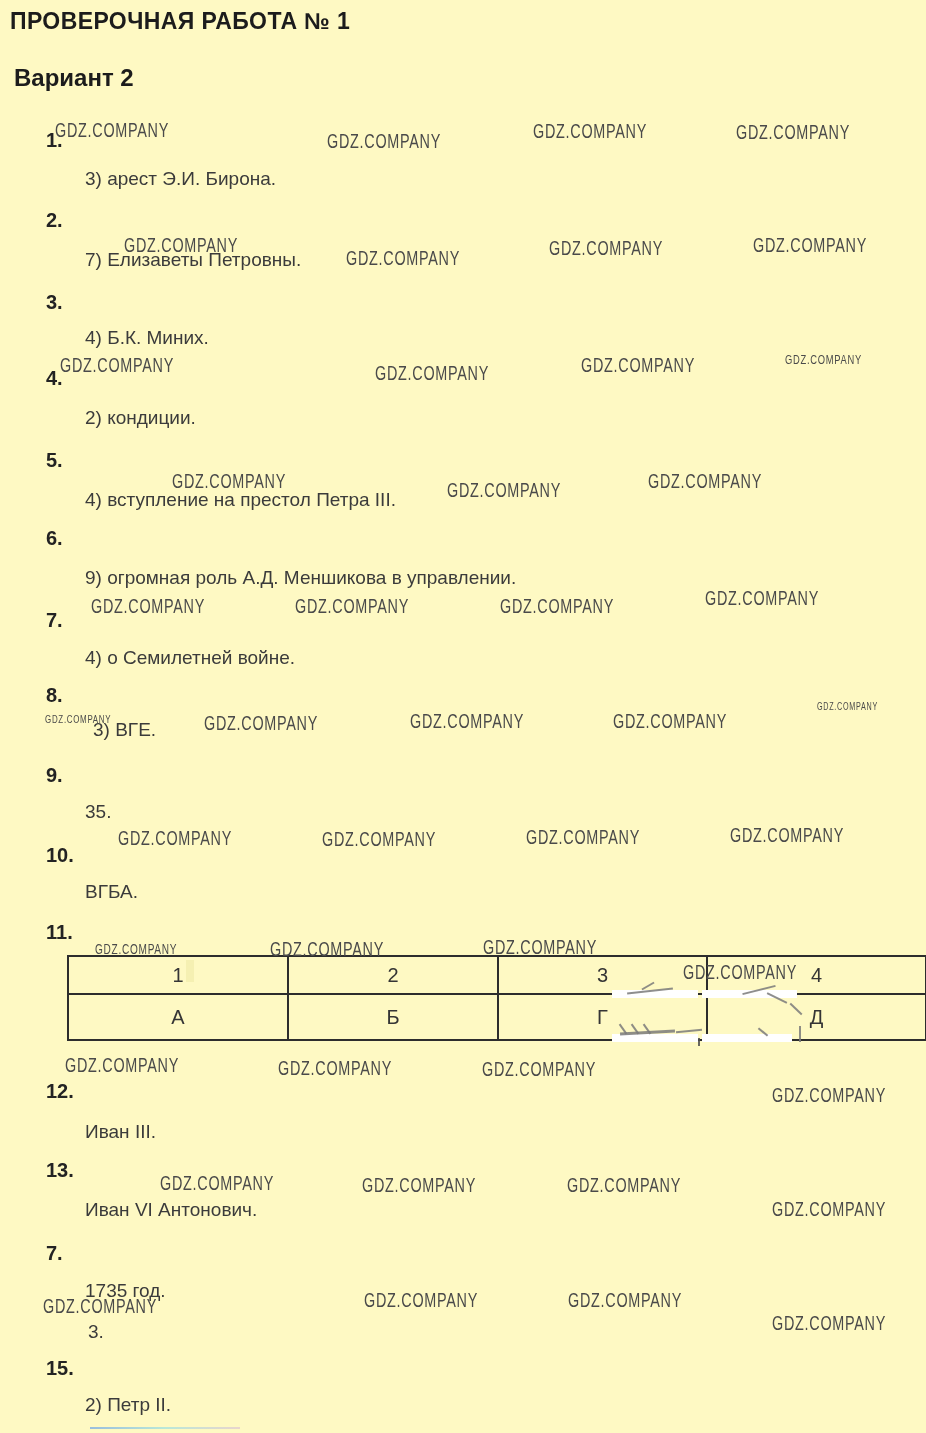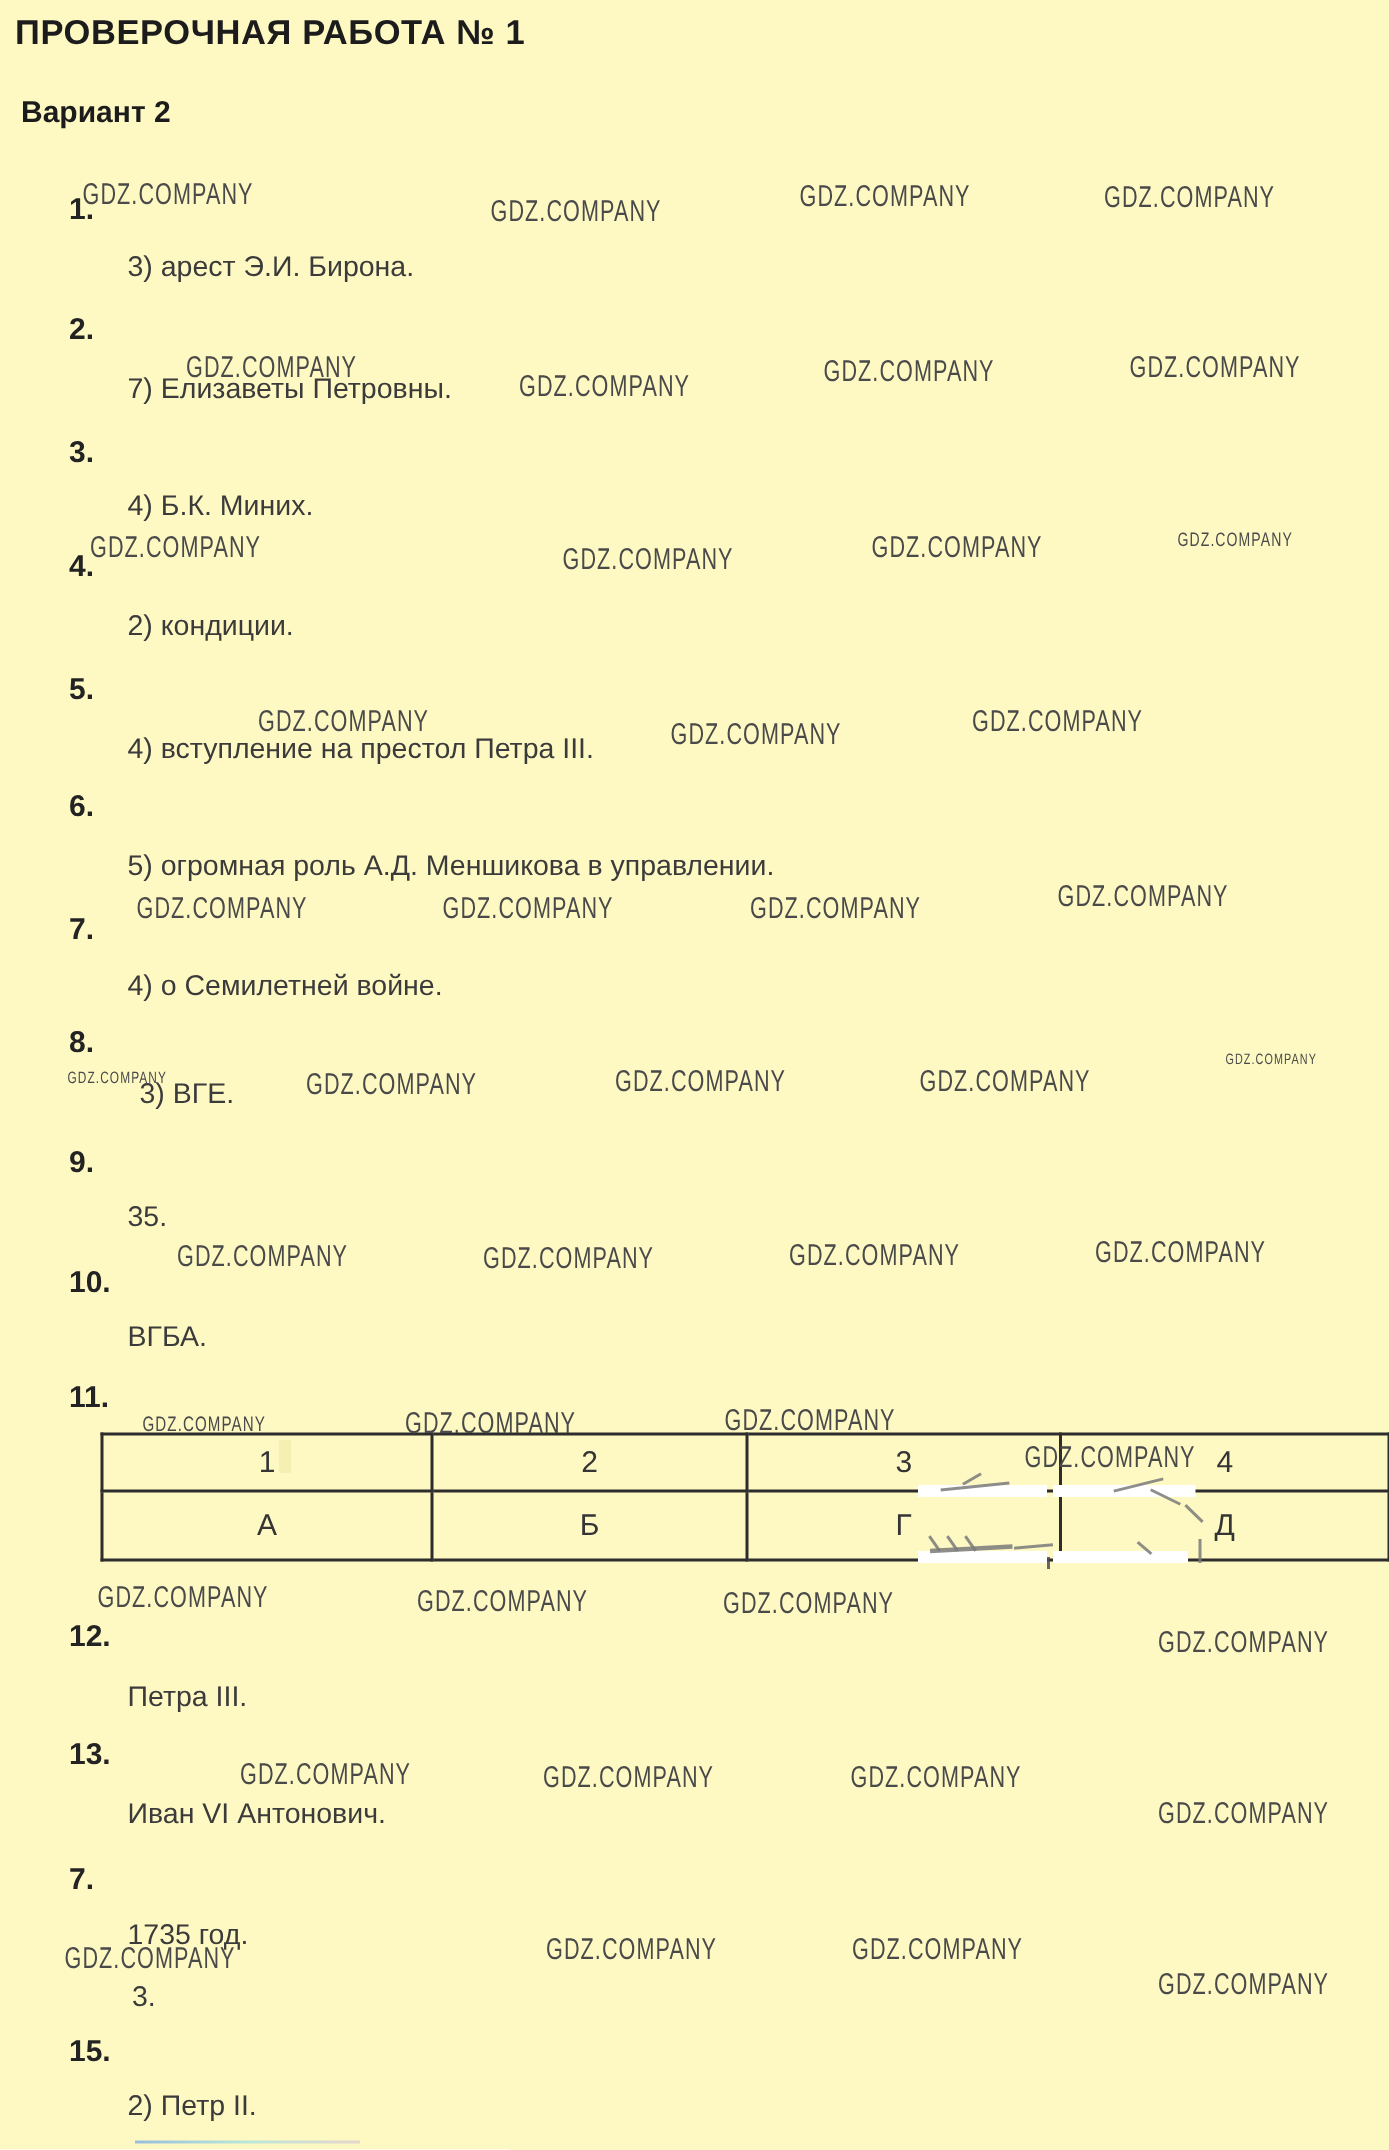--- a/index.html
+++ b/index.html
@@ -5,21 +5,21 @@
   html,body{margin:0;padding:0;background:#ffffff;}
   .page{
     position:relative;width:926px;height:1433px;background:#fef9c3;
     font-family:"Liberation Sans",sans-serif;overflow:hidden;text-decoration:underline;
   }
   .title{
     position:absolute;left:10px;top:8px;font-size:23px;font-weight:700;
     color:#1c1c1c;letter-spacing:.4px;white-space:nowrap;z-index:4;
   }
   .variant{
-    position:absolute;left:14px;top:64px;font-size:20px;font-weight:700;
+    position:absolute;left:14px;top:64px;font-size:24px;font-weight:700;
     color:#1c1c1c;white-space:nowrap;z-index:4;
   }
   .q-num{
     position:absolute;left:46px;font-size:20px;font-weight:700;color:#232323;
     white-space:nowrap;z-index:4;
   }
   .q-ans{
     position:absolute;font-size:19px;color:#3b3b3b;white-space:nowrap;z-index:4;text-align:center;
   }
   .wm{
@@ -71,26 +71,26 @@
   <div class="q-num" style="top:1080px">12.</div>
   <div class="q-num" style="top:1159px">13.</div>
   <div class="q-num" style="top:1242px">7.</div>
   <div class="q-num" style="top:1357px">15.</div>
 
   <div class="q-ans" style="left:85px;top:168px">3) арест Э.И. Бирона.</div>
   <div class="q-ans" style="left:85px;top:249px">7) Елизаветы Петровны.</div>
   <div class="q-ans" style="left:85px;top:327px">4) Б.К. Миних.</div>
   <div class="q-ans" style="left:85px;top:407px">2) кондиции.</div>
   <div class="q-ans" style="left:85px;top:489px">4) вступление на престол Петра III.</div>
-  <div class="q-ans" style="left:85px;top:567px">5) огромная роль А.Д. Меншикова в управлении.</div>
+  <div class="q-ans" style="left:85px;top:567px">9) огромная роль А.Д. Меншикова в управлении.</div>
   <div class="q-ans" style="left:85px;top:647px">4) о Семилетней войне.</div>
   <div class="q-ans" style="left:93px;top:719px">3) ВГЕ.</div>
   <div class="q-ans" style="left:85px;top:801px">35.</div>
   <div class="q-ans" style="left:85px;top:881px">ВГБА.</div>
-  <div class="q-ans" style="left:85px;top:1121px">Петра III.</div>
+  <div class="q-ans" style="left:85px;top:1121px">Иван III.</div>
   <div class="q-ans" style="left:85px;top:1199px">Иван VI Антонович.</div>
   <div class="q-ans" style="left:85px;top:1280px">1735 год.</div>
   <div class="q-ans" style="left:88px;top:1321px">3.</div>
   <div class="q-ans" style="left:85px;top:1394px">2) Петр II.</div>
 
   <table class="match">
     <tbody>
         <tr class="hdr">
       <td style="width:218px">1</td>
       <td style="width:208px">2</td>

